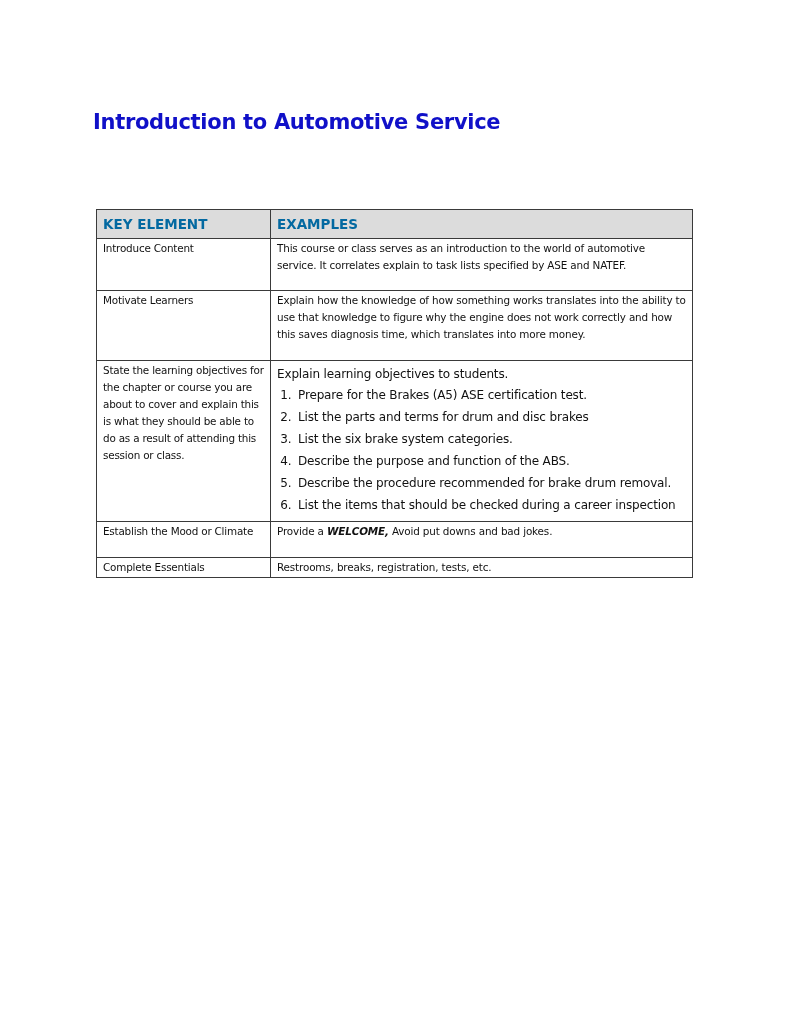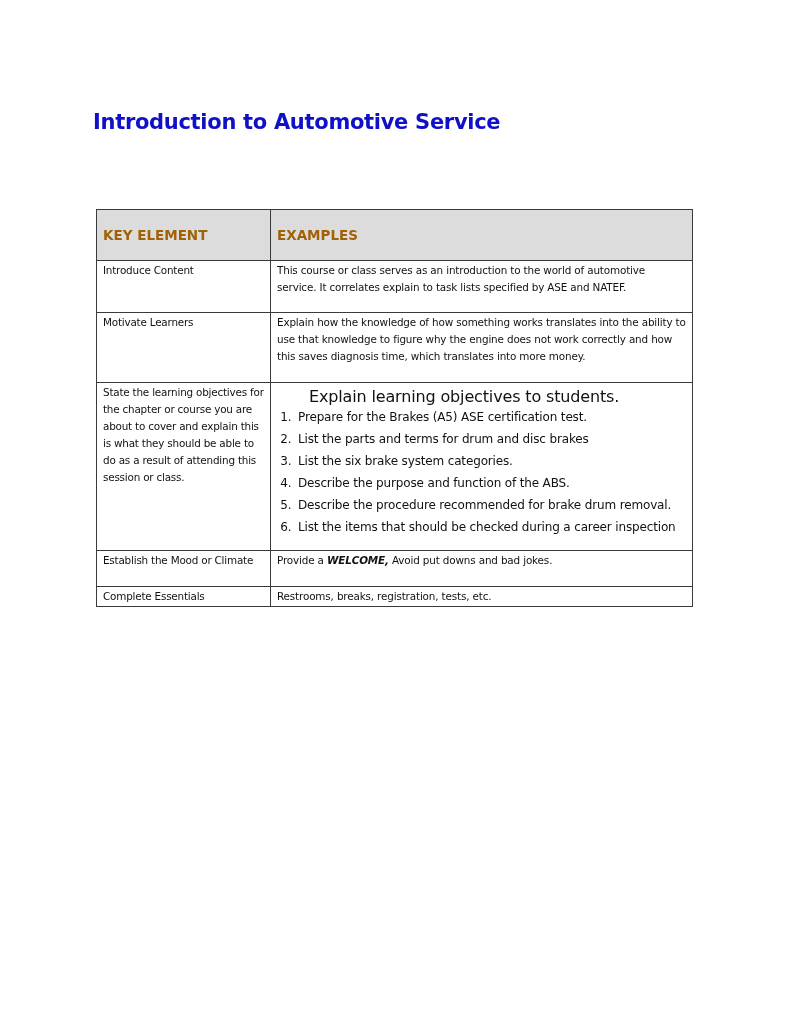--- a/index.html
+++ b/index.html
@@ -26,30 +26,30 @@
   }
   table.main td, table.main th {
     border: 1px solid #3a3a3a;
     vertical-align: top;
     padding: 1px 6px 1px 6px;
     line-height: 17px;
     text-align: left;
   }
   table.main th {
     background: #dcdcdc;
-    color: #a16207;
+    color: #0369a1;
     font-size: 13.5px;
     font-weight: bold;
     line-height: 18px;
-    padding: 16px 6px;
+    padding: 5px 6px;
   }
   td.key { width: 161px; font-weight: normal; letter-spacing: -0.2px; }
   td.ex { letter-spacing: -0.15px; }
-  .obj-intro { font-size: 16px; line-height: 19px; margin-top: 3px; margin-left: 32px; }
-  ol.objs { margin: 2px 0 12px 0; padding-left: 18px; font-size: 12px; }
+  .obj-intro { font-size: 12px; line-height: 19px; margin-top: 3px; }
+  ol.objs { margin: 2px 0 5px 0; padding-left: 18px; font-size: 12px; }
   ol.objs li { line-height: 19px; margin-bottom: 3px; padding-left: 3px; }
   .welcome { font-weight: bold; font-style: italic; }
 </style>
 </head>
 <body>
 
 <div class="titles">
   <div class="title-line">Introduction to Automotive Service</div>
 </div>
 

